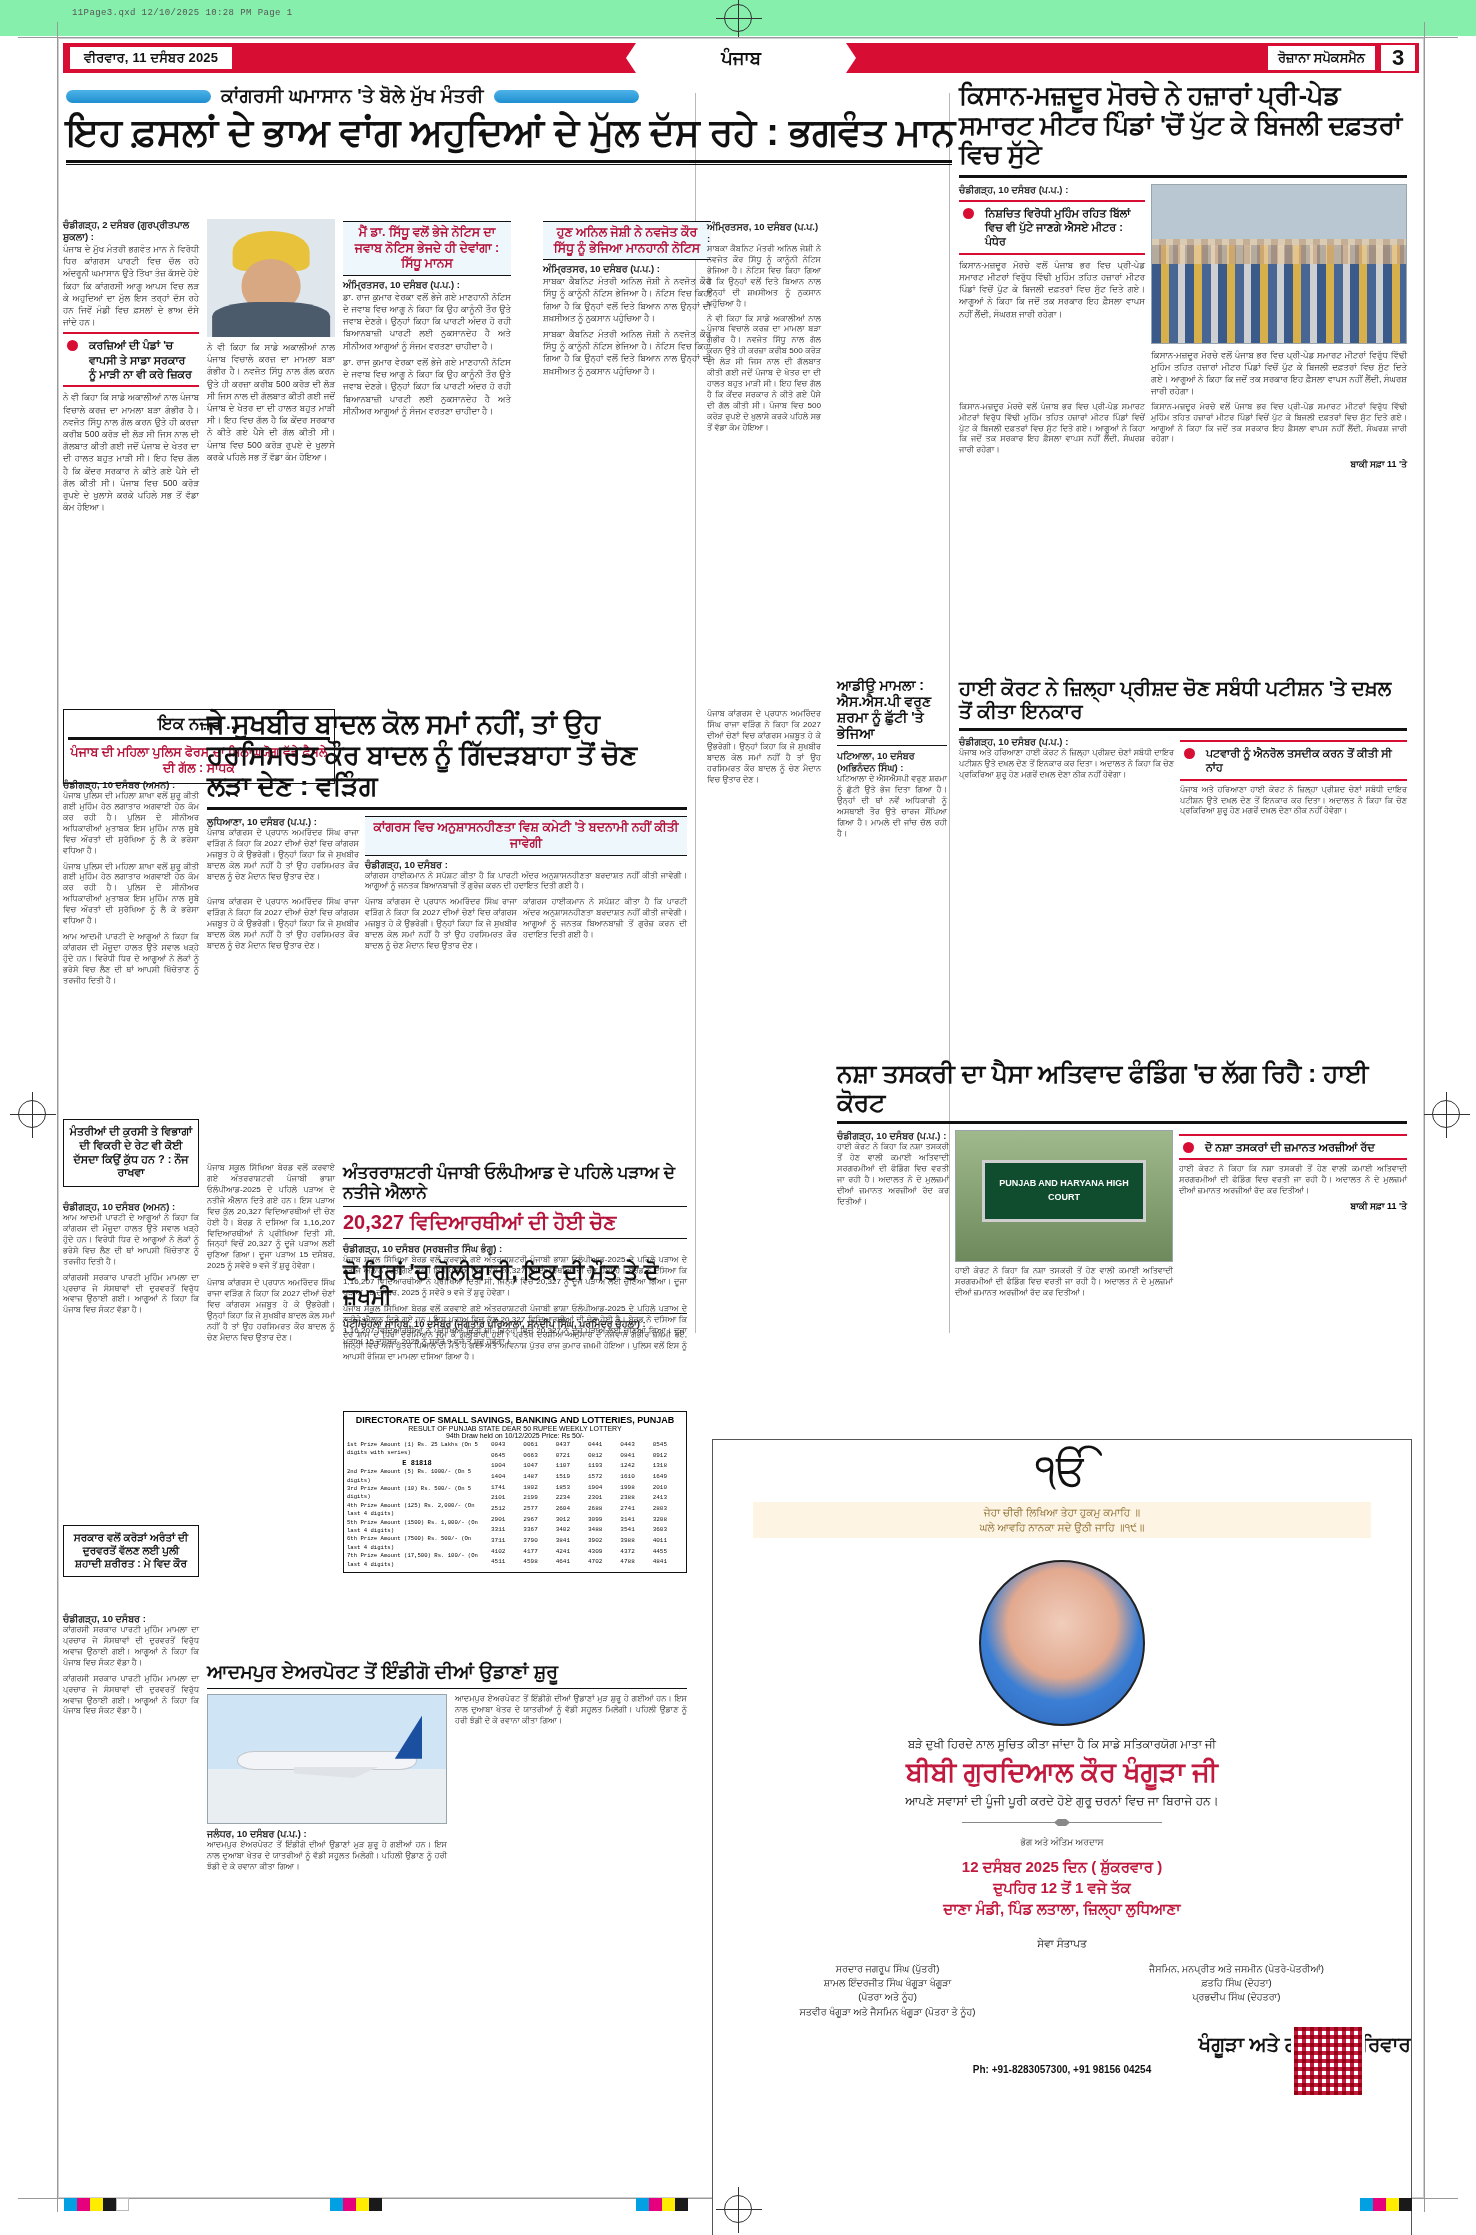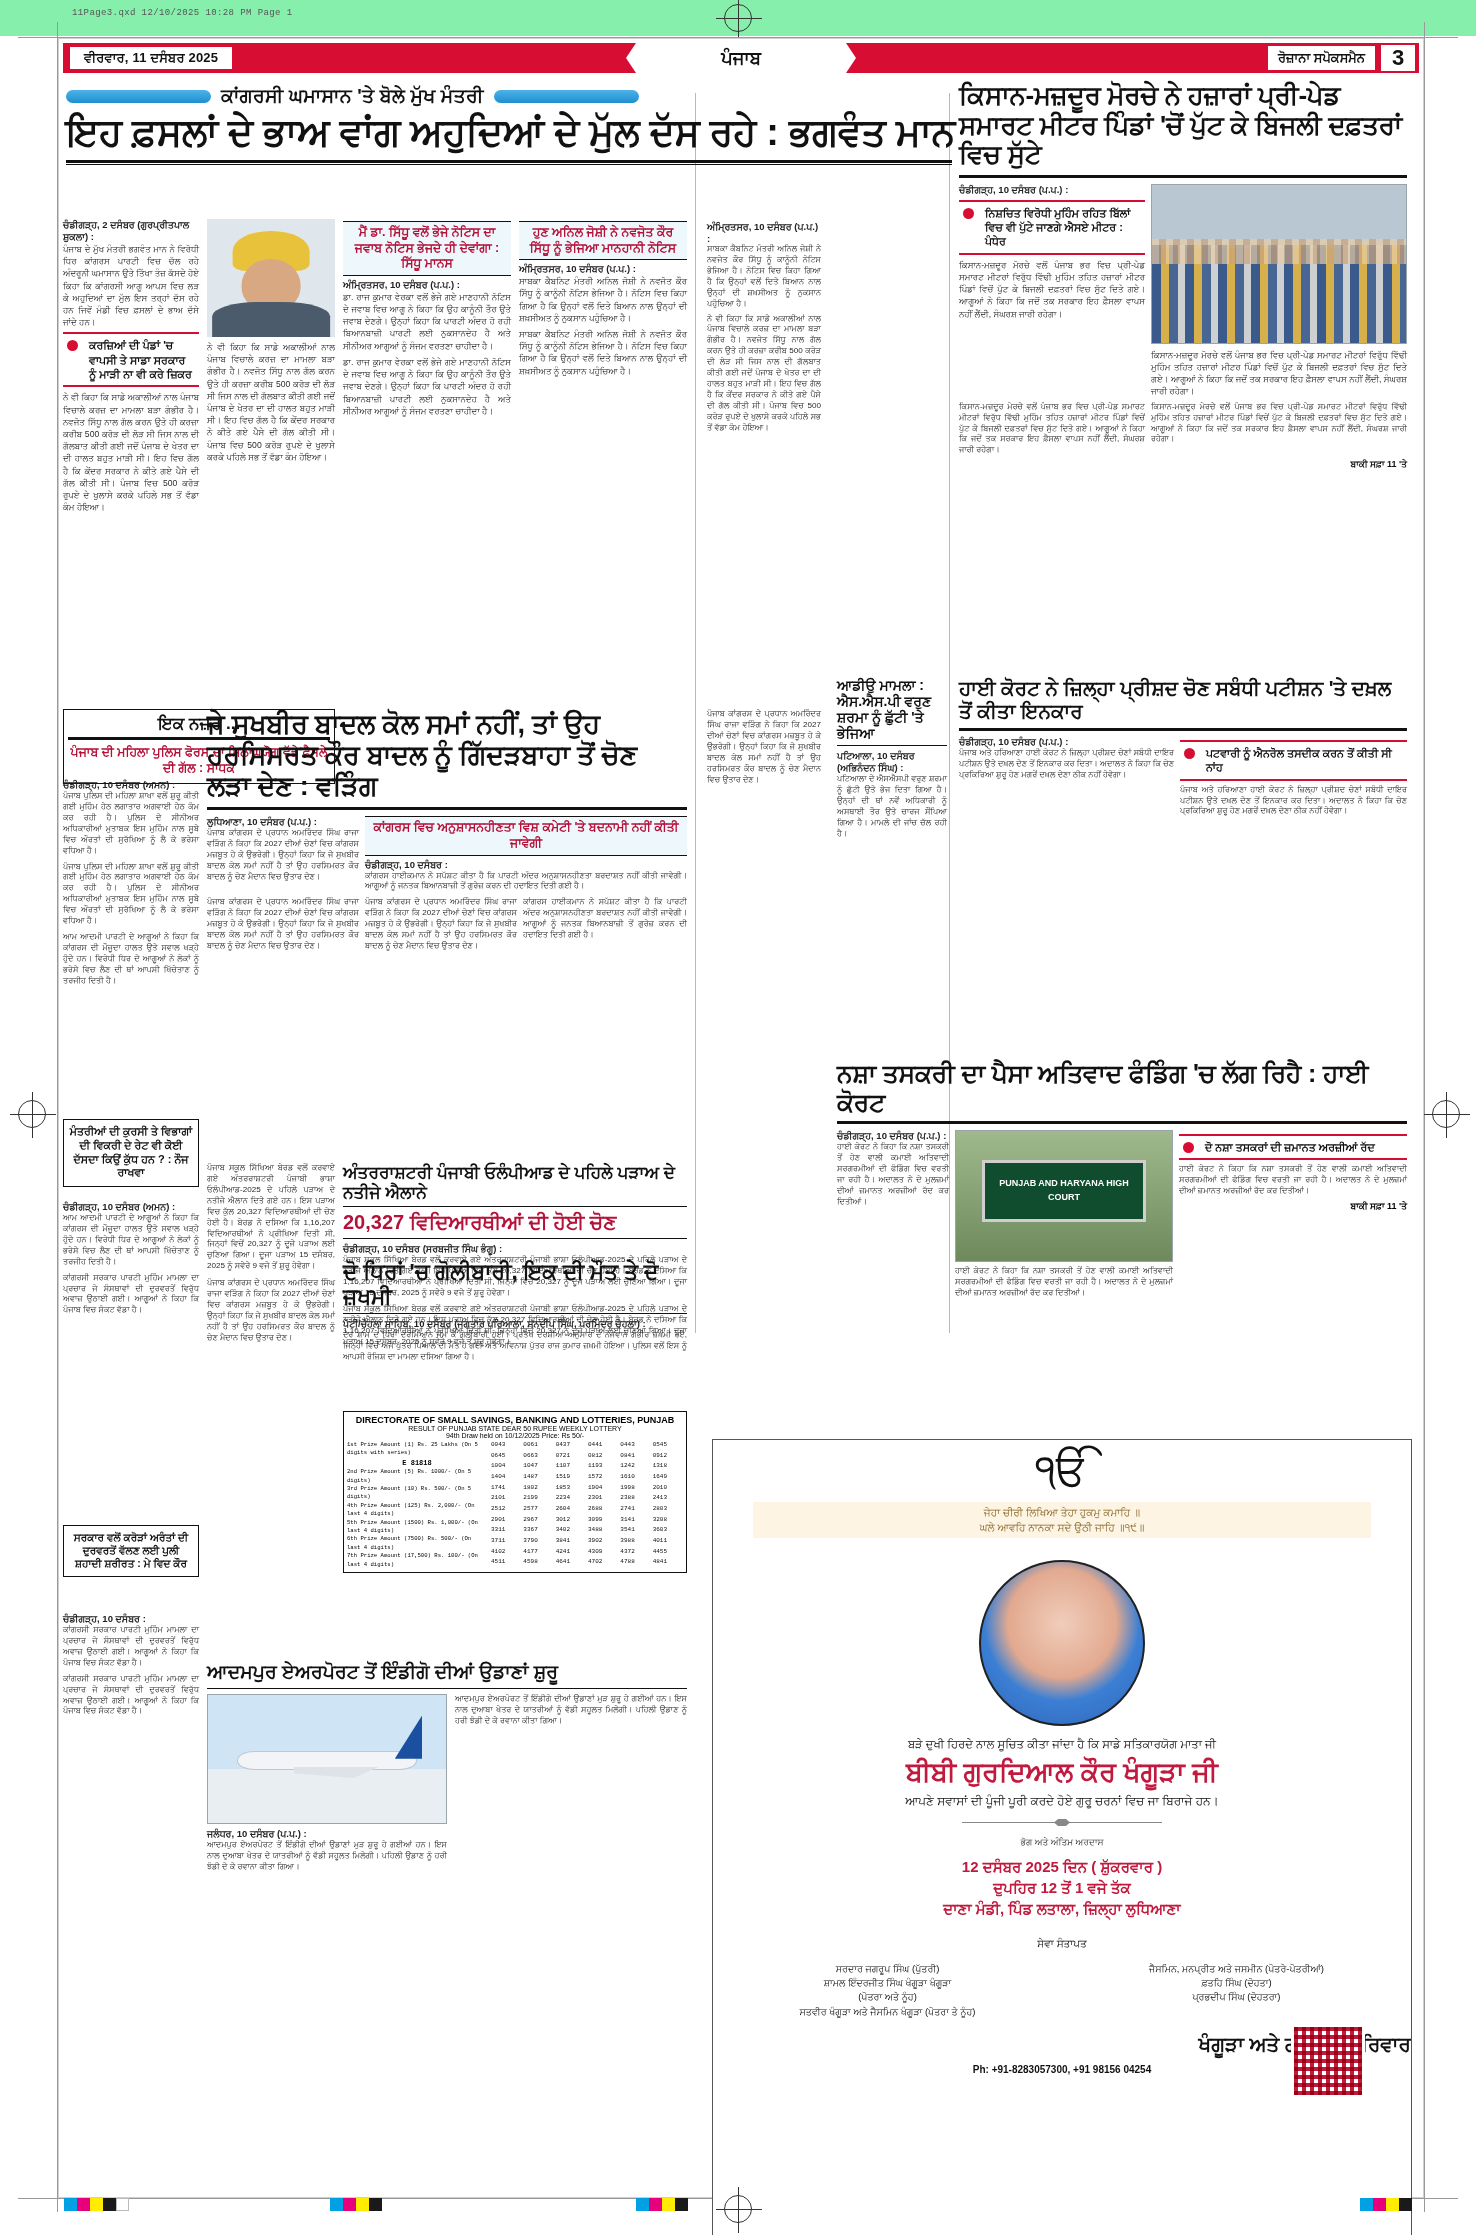--- a/index.html
+++ b/index.html
@@ -352,21 +352,21 @@
         <div class="txt" style="margin-top:4px;">ਨੇ ਵੀ ਕਿਹਾ ਕਿ ਸਾਡੇ ਅਕਾਲੀਆਂ ਨਾਲ ਪੰਜਾਬ ਵਿਚਾਲੇ ਕਰਜ਼ ਦਾ ਮਾਮਲਾ ਬੜਾ ਗੰਭੀਰ ਹੈ। ਨਵਜੋਤ ਸਿੱਧੂ ਨਾਲ ਗੱਲ ਕਰਨ ਉਤੇ ਹੀ ਕਰਜ਼ਾ ਕਰੀਬ 500 ਕਰੋੜ ਦੀ ਲੋੜ ਸੀ ਜਿਸ ਨਾਲ ਦੀ ਗੱਲਬਾਤ ਕੀਤੀ ਗਈ ਜਦੋਂ ਪੰਜਾਬ ਦੇ ਖੇਤਰ ਦਾ ਦੀ ਹਾਲਤ ਬਹੁਤ ਮਾੜੀ ਸੀ। ਇਹ ਵਿਚ ਗੱਲ ਹੈ ਕਿ ਕੇਂਦਰ ਸਰਕਾਰ ਨੇ ਕੀਤੇ ਗਏ ਪੈਸੇ ਦੀ ਗੱਲ ਕੀਤੀ ਸੀ। ਪੰਜਾਬ ਵਿਚ 500 ਕਰੋੜ ਰੁਪਏ ਦੇ ਖੁਲਾਸੇ ਕਰਕੇ ਪਹਿਲੇ ਸਭ ਤੋਂ ਵੱਡਾ ਕੰਮ ਹੋਇਆ।</div>
       </div>
 
       <div class="col" style="left:284px; top:148px; width:168px;">
         <div class="colhead subhead-box">ਮੈਂ ਡਾ. ਸਿੱਧੂ ਵਲੋਂ ਭੇਜੇ ਨੋਟਿਸ ਦਾ ਜਵਾਬ ਨੋਟਿਸ ਭੇਜਦੇ ਹੀ ਦੇਵਾਂਗਾ : ਸਿੱਧੂ ਮਾਨਸ</div>
         <div class="dateline" style="margin-top:3px;">ਅੰਮ੍ਰਿਤਸਰ, 10 ਦਸੰਬਰ (ਪ.ਪ.) :</div>
         <div class="txt">ਡਾ. ਰਾਜ ਕੁਮਾਰ ਵੇਰਕਾ ਵਲੋਂ ਭੇਜੇ ਗਏ ਮਾਣਹਾਨੀ ਨੋਟਿਸ ਦੇ ਜਵਾਬ ਵਿਚ ਆਗੂ ਨੇ ਕਿਹਾ ਕਿ ਉਹ ਕਾਨੂੰਨੀ ਤੌਰ ਉਤੇ ਜਵਾਬ ਦੇਣਗੇ। ਉਨ੍ਹਾਂ ਕਿਹਾ ਕਿ ਪਾਰਟੀ ਅੰਦਰ ਹੋ ਰਹੀ ਬਿਆਨਬਾਜ਼ੀ ਪਾਰਟੀ ਲਈ ਨੁਕਸਾਨਦੇਹ ਹੈ ਅਤੇ ਸੀਨੀਅਰ ਆਗੂਆਂ ਨੂੰ ਸੰਜਮ ਵਰਤਣਾ ਚਾਹੀਦਾ ਹੈ।</div>
         <div class="txt" style="margin-top:4px;">ਡਾ. ਰਾਜ ਕੁਮਾਰ ਵੇਰਕਾ ਵਲੋਂ ਭੇਜੇ ਗਏ ਮਾਣਹਾਨੀ ਨੋਟਿਸ ਦੇ ਜਵਾਬ ਵਿਚ ਆਗੂ ਨੇ ਕਿਹਾ ਕਿ ਉਹ ਕਾਨੂੰਨੀ ਤੌਰ ਉਤੇ ਜਵਾਬ ਦੇਣਗੇ। ਉਨ੍ਹਾਂ ਕਿਹਾ ਕਿ ਪਾਰਟੀ ਅੰਦਰ ਹੋ ਰਹੀ ਬਿਆਨਬਾਜ਼ੀ ਪਾਰਟੀ ਲਈ ਨੁਕਸਾਨਦੇਹ ਹੈ ਅਤੇ ਸੀਨੀਅਰ ਆਗੂਆਂ ਨੂੰ ਸੰਜਮ ਵਰਤਣਾ ਚਾਹੀਦਾ ਹੈ।</div>
       </div>
 
-      <div class="col" style="left:460px; top:148px; width:168px;">
+      <div class="col" style="left:484px; top:148px; width:168px;">
         <div class="colhead subhead-box">ਹੁਣ ਅਨਿਲ ਜੋਸ਼ੀ ਨੇ ਨਵਜੋਤ ਕੌਰ ਸਿੱਧੂ ਨੂੰ ਭੇਜਿਆ ਮਾਨਹਾਨੀ ਨੋਟਿਸ</div>
         <div class="dateline" style="margin-top:3px;">ਅੰਮ੍ਰਿਤਸਰ, 10 ਦਸੰਬਰ (ਪ.ਪ.) :</div>
         <div class="txt">ਸਾਬਕਾ ਕੈਬਨਿਟ ਮੰਤਰੀ ਅਨਿਲ ਜੋਸ਼ੀ ਨੇ ਨਵਜੋਤ ਕੌਰ ਸਿੱਧੂ ਨੂੰ ਕਾਨੂੰਨੀ ਨੋਟਿਸ ਭੇਜਿਆ ਹੈ। ਨੋਟਿਸ ਵਿਚ ਕਿਹਾ ਗਿਆ ਹੈ ਕਿ ਉਨ੍ਹਾਂ ਵਲੋਂ ਦਿਤੇ ਬਿਆਨ ਨਾਲ ਉਨ੍ਹਾਂ ਦੀ ਸ਼ਖ਼ਸੀਅਤ ਨੂੰ ਨੁਕਸਾਨ ਪਹੁੰਚਿਆ ਹੈ।</div>
         <div class="txt" style="margin-top:4px;">ਸਾਬਕਾ ਕੈਬਨਿਟ ਮੰਤਰੀ ਅਨਿਲ ਜੋਸ਼ੀ ਨੇ ਨਵਜੋਤ ਕੌਰ ਸਿੱਧੂ ਨੂੰ ਕਾਨੂੰਨੀ ਨੋਟਿਸ ਭੇਜਿਆ ਹੈ। ਨੋਟਿਸ ਵਿਚ ਕਿਹਾ ਗਿਆ ਹੈ ਕਿ ਉਨ੍ਹਾਂ ਵਲੋਂ ਦਿਤੇ ਬਿਆਨ ਨਾਲ ਉਨ੍ਹਾਂ ਦੀ ਸ਼ਖ਼ਸੀਅਤ ਨੂੰ ਨੁਕਸਾਨ ਪਹੁੰਚਿਆ ਹੈ।</div>
       </div>
 
       <div class="col" style="left:648px; top:148px; width:114px;">
         <div class="dateline">ਅੰਮ੍ਰਿਤਸਰ, 10 ਦਸੰਬਰ (ਪ.ਪ.) :</div>
         <div class="txt tight">ਸਾਬਕਾ ਕੈਬਨਿਟ ਮੰਤਰੀ ਅਨਿਲ ਜੋਸ਼ੀ ਨੇ ਨਵਜੋਤ ਕੌਰ ਸਿੱਧੂ ਨੂੰ ਕਾਨੂੰਨੀ ਨੋਟਿਸ ਭੇਜਿਆ ਹੈ। ਨੋਟਿਸ ਵਿਚ ਕਿਹਾ ਗਿਆ ਹੈ ਕਿ ਉਨ੍ਹਾਂ ਵਲੋਂ ਦਿਤੇ ਬਿਆਨ ਨਾਲ ਉਨ੍ਹਾਂ ਦੀ ਸ਼ਖ਼ਸੀਅਤ ਨੂੰ ਨੁਕਸਾਨ ਪਹੁੰਚਿਆ ਹੈ।</div>
         <div class="txt tight" style="margin-top:4px;">ਨੇ ਵੀ ਕਿਹਾ ਕਿ ਸਾਡੇ ਅਕਾਲੀਆਂ ਨਾਲ ਪੰਜਾਬ ਵਿਚਾਲੇ ਕਰਜ਼ ਦਾ ਮਾਮਲਾ ਬੜਾ ਗੰਭੀਰ ਹੈ। ਨਵਜੋਤ ਸਿੱਧੂ ਨਾਲ ਗੱਲ ਕਰਨ ਉਤੇ ਹੀ ਕਰਜ਼ਾ ਕਰੀਬ 500 ਕਰੋੜ ਦੀ ਲੋੜ ਸੀ ਜਿਸ ਨਾਲ ਦੀ ਗੱਲਬਾਤ ਕੀਤੀ ਗਈ ਜਦੋਂ ਪੰਜਾਬ ਦੇ ਖੇਤਰ ਦਾ ਦੀ ਹਾਲਤ ਬਹੁਤ ਮਾੜੀ ਸੀ। ਇਹ ਵਿਚ ਗੱਲ ਹੈ ਕਿ ਕੇਂਦਰ ਸਰਕਾਰ ਨੇ ਕੀਤੇ ਗਏ ਪੈਸੇ ਦੀ ਗੱਲ ਕੀਤੀ ਸੀ। ਪੰਜਾਬ ਵਿਚ 500 ਕਰੋੜ ਰੁਪਏ ਦੇ ਖੁਲਾਸੇ ਕਰਕੇ ਪਹਿਲੇ ਸਭ ਤੋਂ ਵੱਡਾ ਕੰਮ ਹੋਇਆ।</div>

